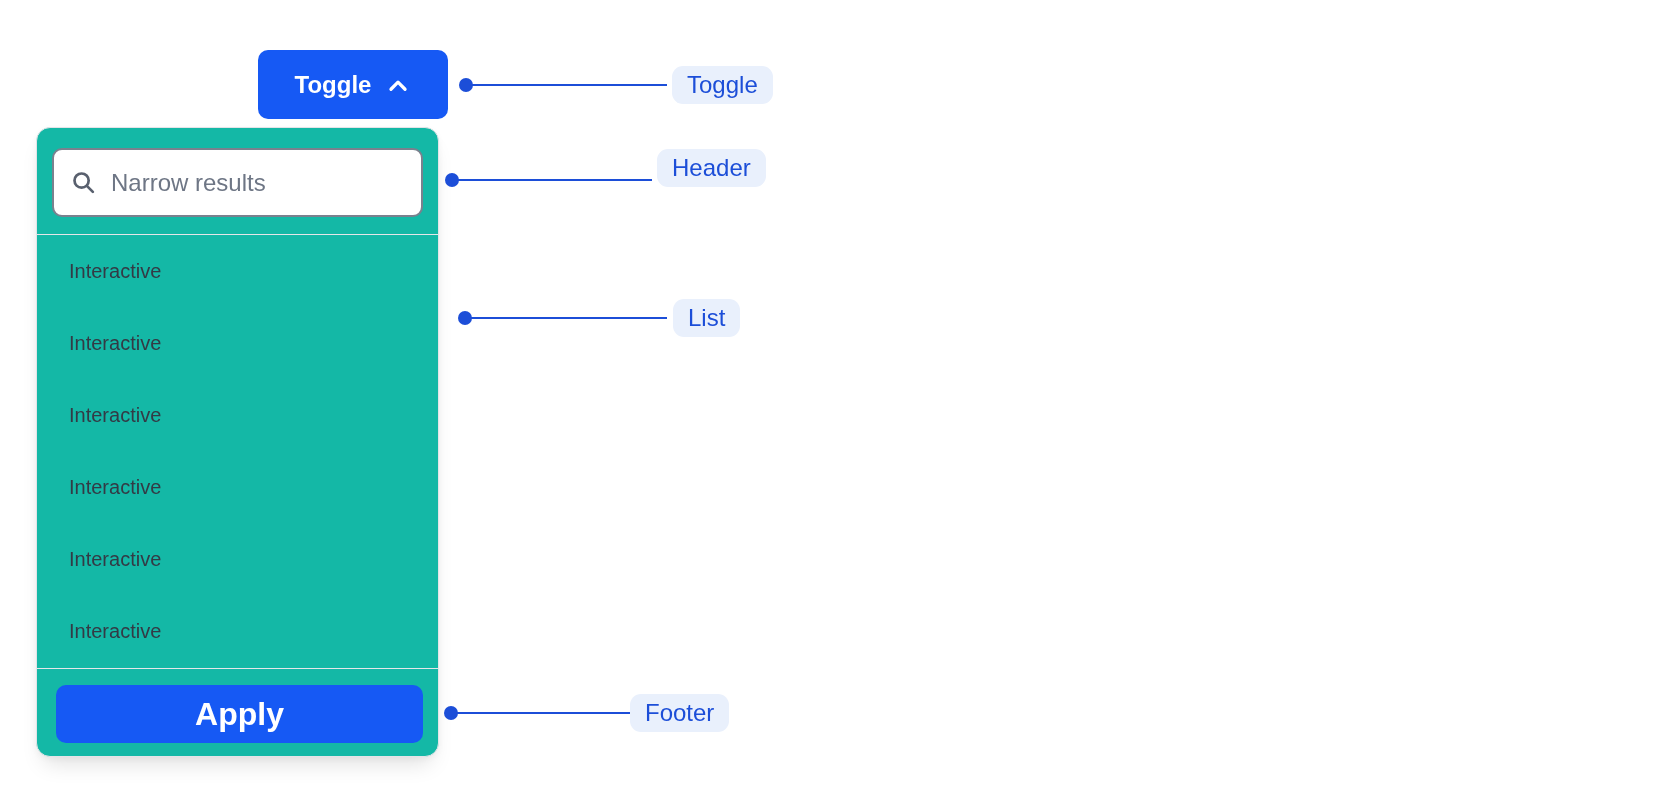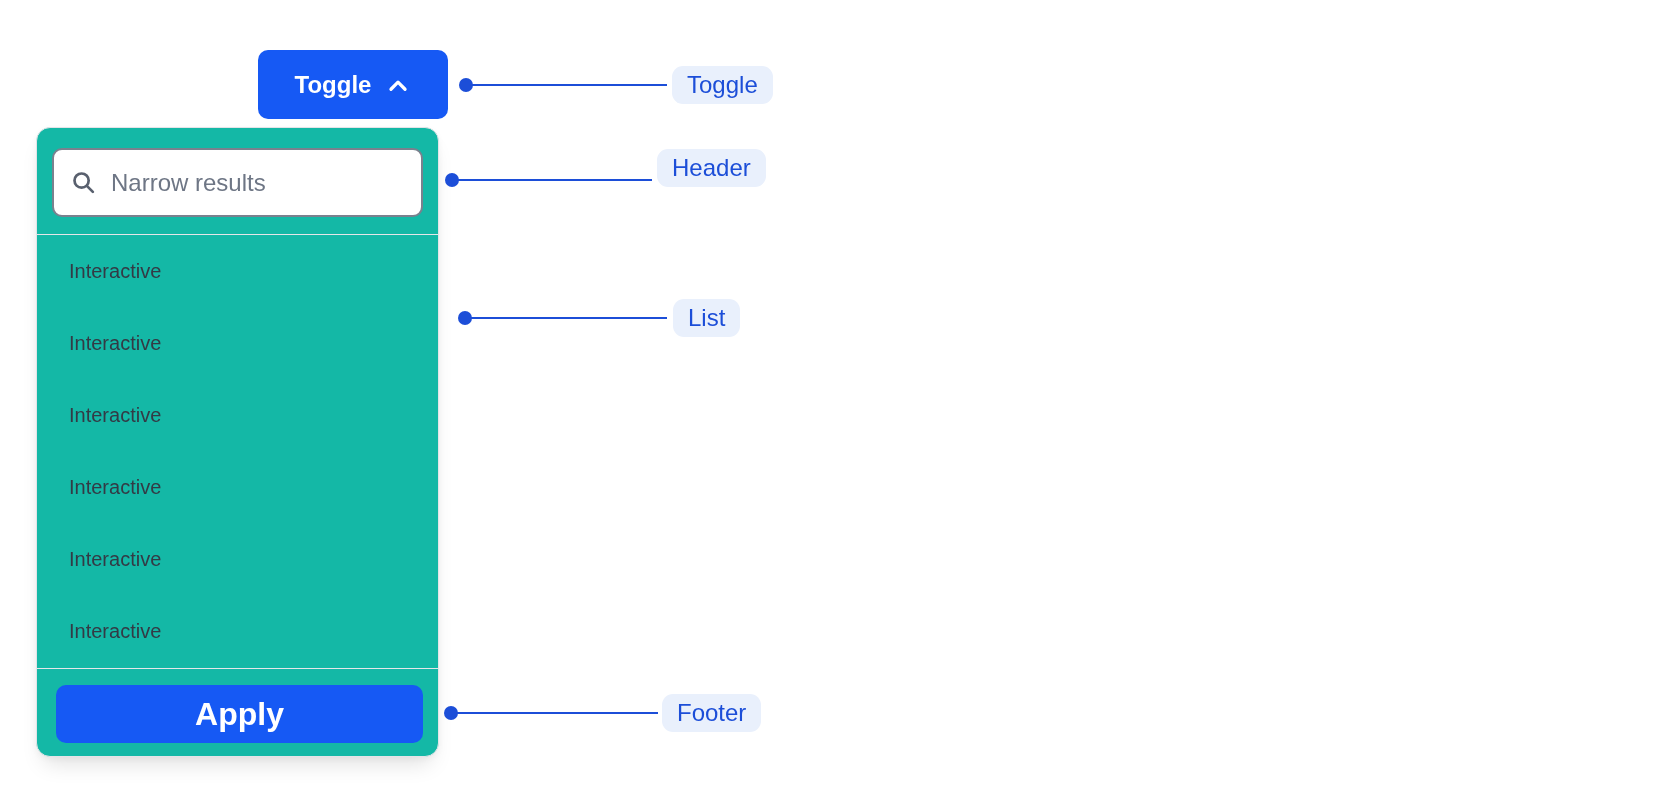--- a/index.html
+++ b/index.html
@@ -183,15 +183,15 @@
   <div class="ann-dot" style="left:445px; top:173px;"></div>
   <div class="ann-line" style="left:452px; top:179px; width:200px;"></div>
   <div class="ann-chip" style="left:657px; top:149px;">Header</div>
 
   <div class="ann-dot" style="left:458px; top:311px;"></div>
   <div class="ann-line" style="left:465px; top:317px; width:202px;"></div>
   <div class="ann-chip" style="left:673px; top:299px;">List</div>
 
   <div class="ann-dot" style="left:444px; top:706px;"></div>
   <div class="ann-line" style="left:451px; top:712px; width:207px;"></div>
-  <div class="ann-chip" style="left:662px; top:694px;">Footer</div>
+  <div class="ann-chip" style="left:630px; top:694px;">Footer</div>
 
 </div>
 
 </body></html>

